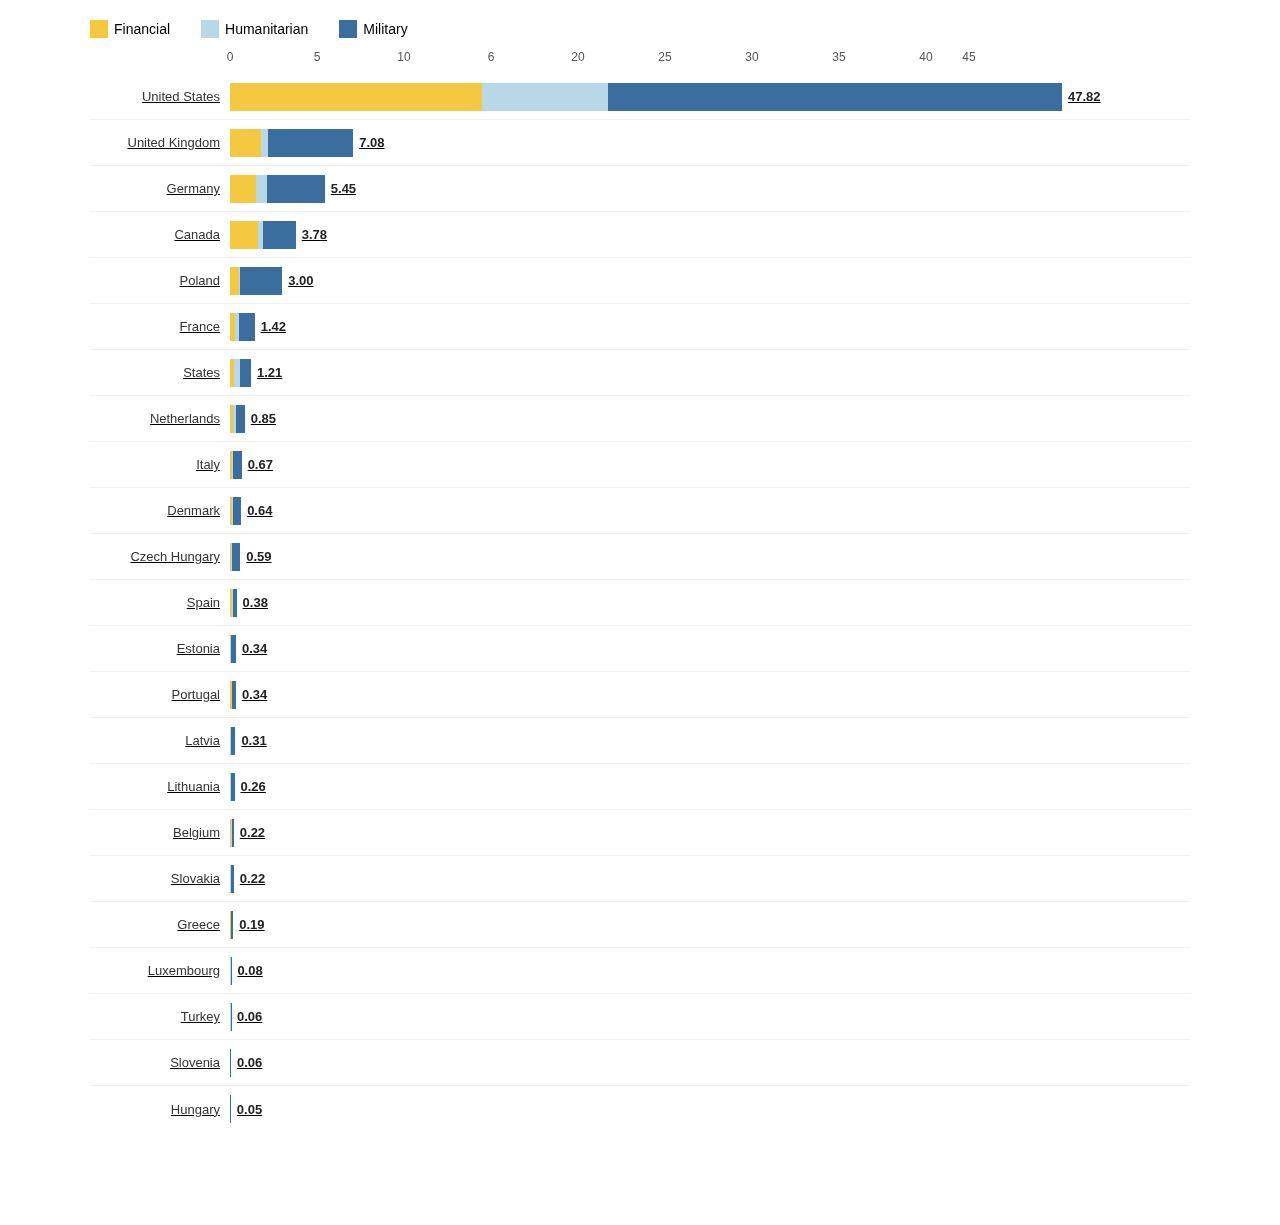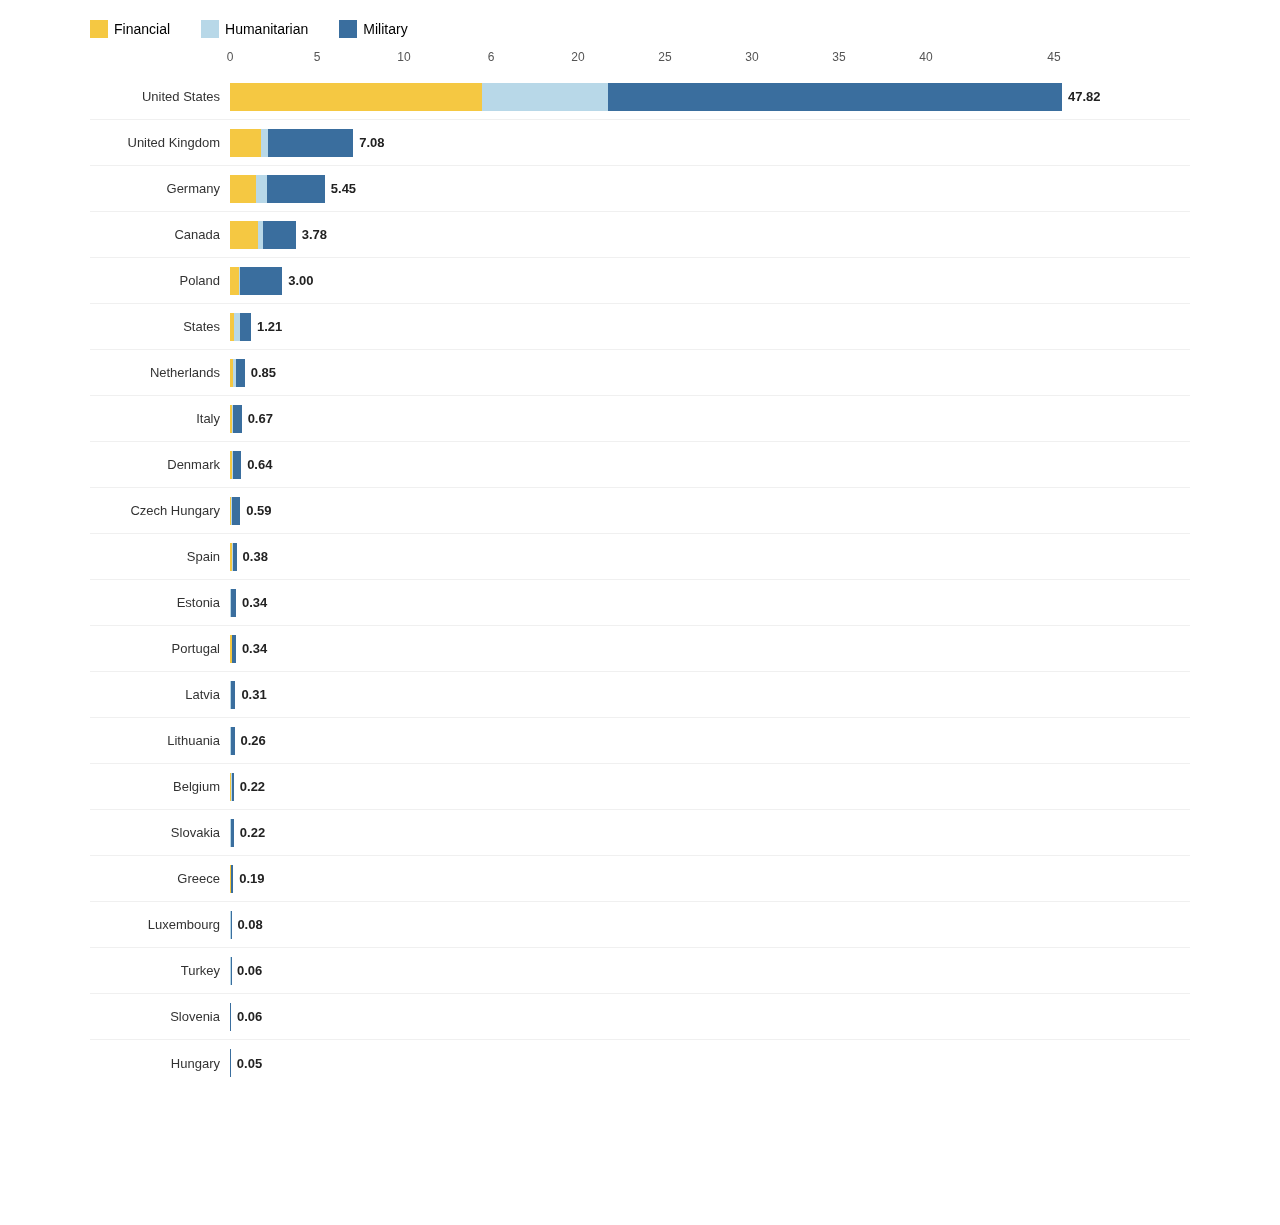--- a/index.html
+++ b/index.html
@@ -43,20 +43,21 @@
       position: relative;
     }
     .axis-tick {
       position: absolute;
       font-size: 12px;
       color: #555;
       transform: translateX(-50%);
     }
     .bar-chart {
       width: 100%;
+      text-decoration: underline;
     }
     .bar-row {
       display: flex;
       align-items: center;
       margin-bottom: 0;
       height: 46px;
       border-bottom: 1px solid #f0f0f0;
     }
     .bar-row:last-child {
       border-bottom: none;
@@ -124,21 +125,21 @@
     <div class="axis-labels">
     <span class="axis-tick" style="left: 0px;">0</span>
         <span class="axis-tick" style="left: 87px;">5</span>
         <span class="axis-tick" style="left: 174px;">10</span>
         <span class="axis-tick" style="left: 261px;">6</span>
         <span class="axis-tick" style="left: 348px;">20</span>
         <span class="axis-tick" style="left: 435px;">25</span>
         <span class="axis-tick" style="left: 522px;">30</span>
         <span class="axis-tick" style="left: 609px; text-align: center;">35</span>
         <span class="axis-tick" style="left: 696px;">40</span>
-        <span class="axis-tick" style="left: 824px;">45</span>
+        <span class="axis-tick" style="left: 739px;">45</span>
       </div>
   </div>
 
   <div class="bar-chart">
   <div class="bar-row">
         <div class="country-label">United States</div>
         <div class="bar-area">
           <div class="bar-segments">
             <div class="seg-financial" style="width: 252.3px;"></div>
             <div class="seg-humanitarian" style="width: 125.28px;"></div>
@@ -185,20 +186,31 @@
         <div class="bar-area">
           <div class="bar-segments">
             <div class="seg-financial" style="width: 8.7px;"></div>
             <div class="seg-humanitarian" style="width: 1.74px;"></div>
             <div class="seg-military" style="width: 41.76px;"></div>
           </div>
           <span class="bar-value">3.00</span>
         </div>
       </div>
       <div class="bar-row">
+        <div class="country-label">France</div>
+        <div class="bar-area">
+          <div class="bar-segments">
+            <div class="seg-financial" style="width: 5.22px;"></div>
+            <div class="seg-humanitarian" style="width: 3.828px;"></div>
+            <div class="seg-military" style="width: 15.66px;"></div>
+          </div>
+          <span class="bar-value">1.42</span>
+        </div>
+      </div>
+      <div class="bar-row">
         <div class="country-label">States</div>
         <div class="bar-area">
           <div class="bar-segments">
             <div class="seg-financial" style="width: 4.35px;"></div>
             <div class="seg-humanitarian" style="width: 5.22px;"></div>
             <div class="seg-military" style="width: 11.484px;"></div>
           </div>
           <span class="bar-value">1.21</span>
         </div>
       </div>

